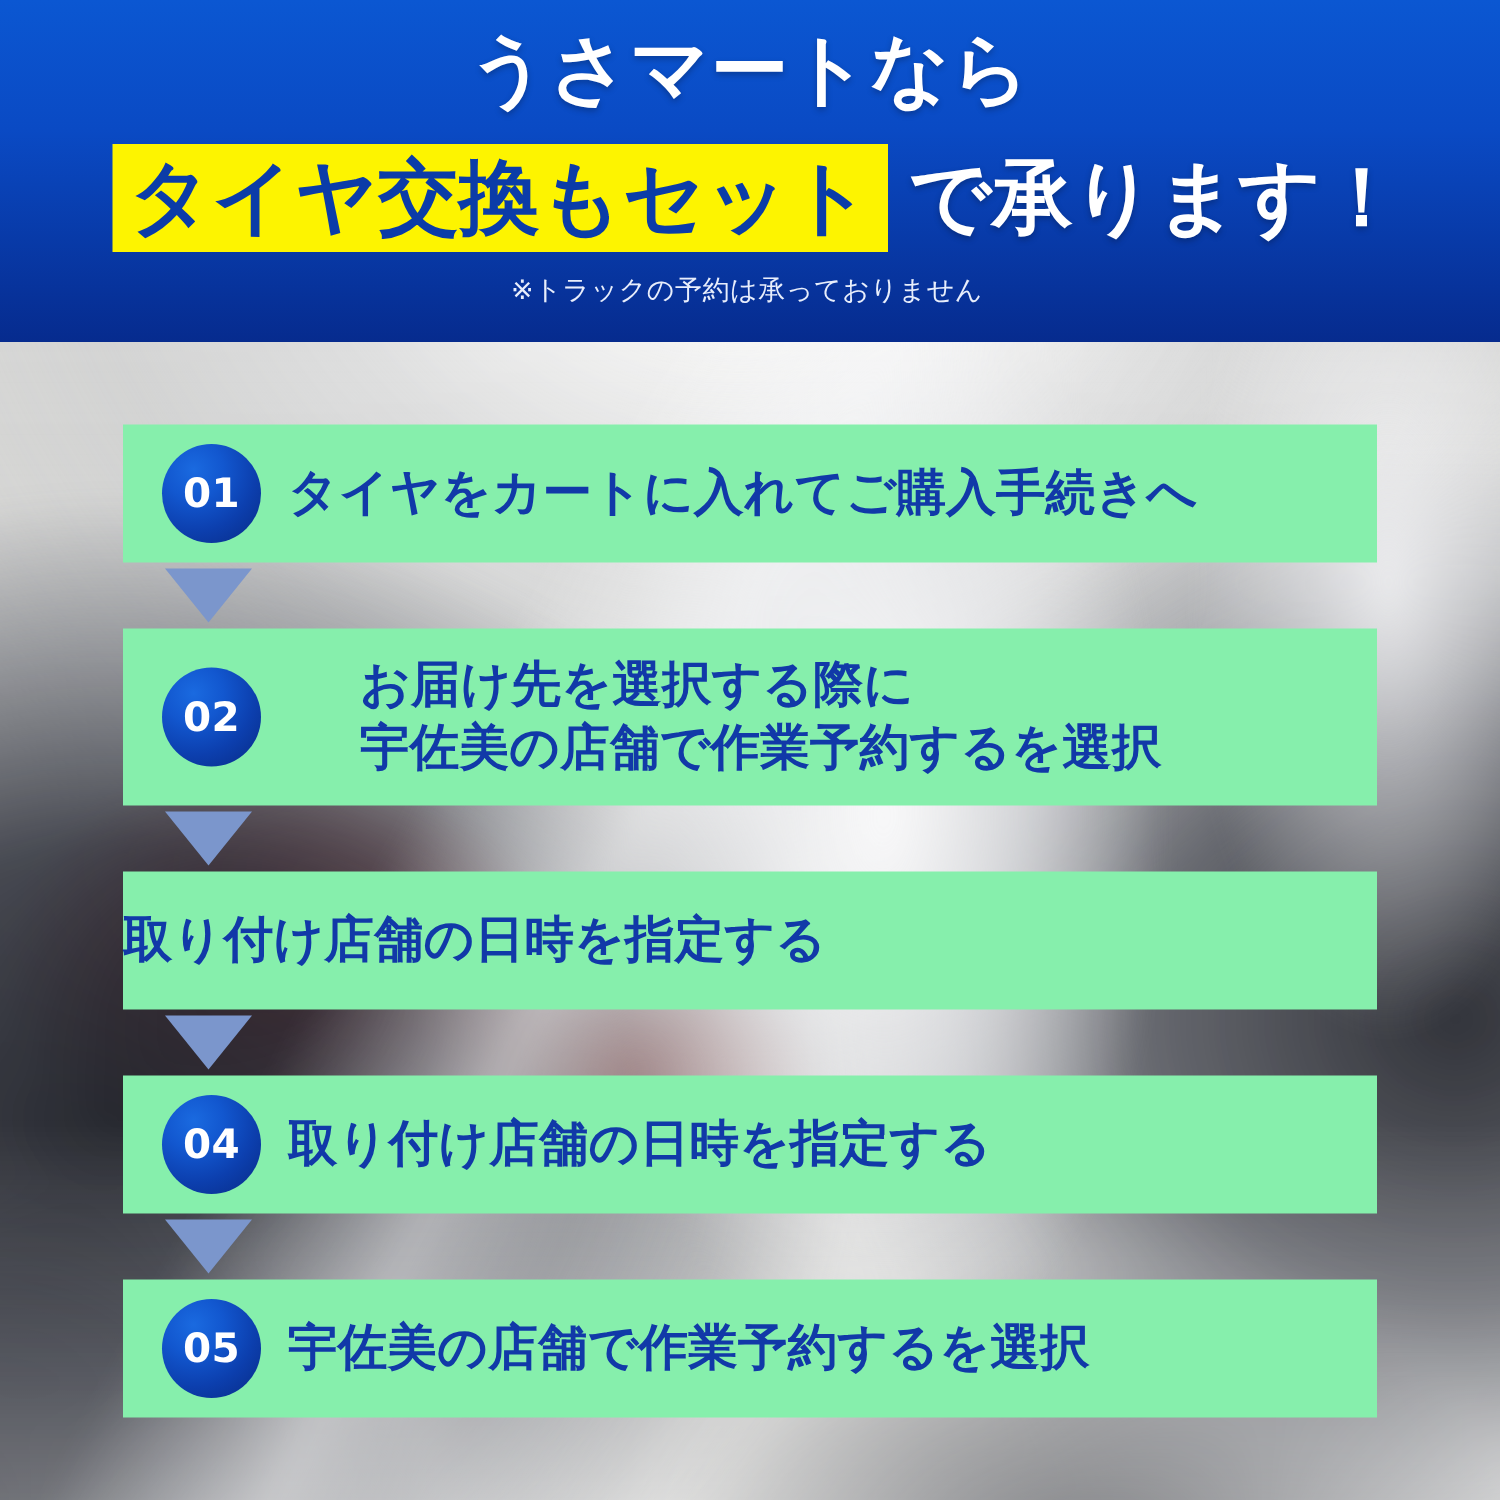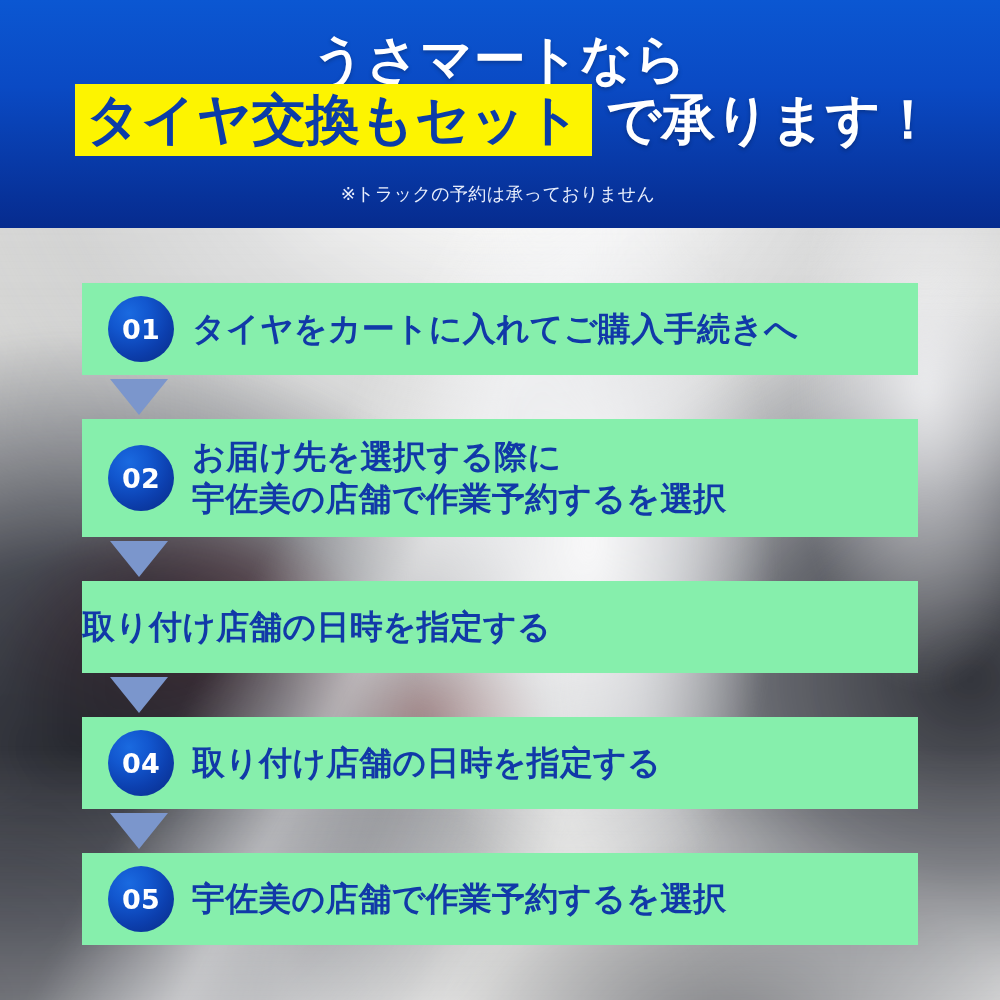--- a/index.html
+++ b/index.html
@@ -84,28 +84,28 @@
     position: absolute;
     left: 0;
     right: 0;
     text-align: center;
     color: #ffffff;
     font-weight: 700;
     letter-spacing: 0.01em;
     white-space: nowrap;
   }
   .headline-1 {
-    top: 28px;
+    top: 16px;
     font-size: 52px;
     line-height: 62px;
     text-shadow: 0 2px 4px rgba(0,0,0,0.25);
   }
   .headline-2-wrap {
     position: absolute;
-    top: 84px;
+    top: 96px;
     left: 0;
     right: 0;
     height: 72px;
     display: flex;
     align-items: flex-start;
     justify-content: center;
     white-space: nowrap;
   }
   .hl-mark {
     display: inline-block;
@@ -149,21 +149,21 @@
   }
   .step-card {
     position: relative;
     background: #86efac;
     display: flex;
     align-items: center;
     padding: 0;
     min-height: 92px;
     box-sizing: border-box;
   }
-  .step-card.two-line { min-height: 118px; }
+  .step-card.two-line { min-height: 118px; gap: 48px; }
 
   .badge {
     flex: 0 0 auto;
     width: 66px;
     height: 66px;
     margin-left: 26px;
     margin-right: 18px;
     border-radius: 50%;
     background: radial-gradient(circle at 32% 26%, #1a6ae0 0%, #1257cf 30%, #0c3fae 62%, #082a84 100%);
     color: #ffffff;

